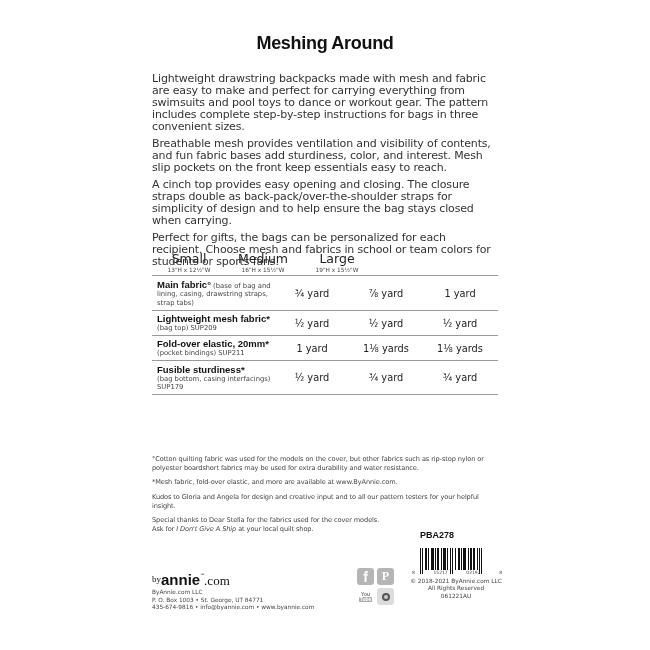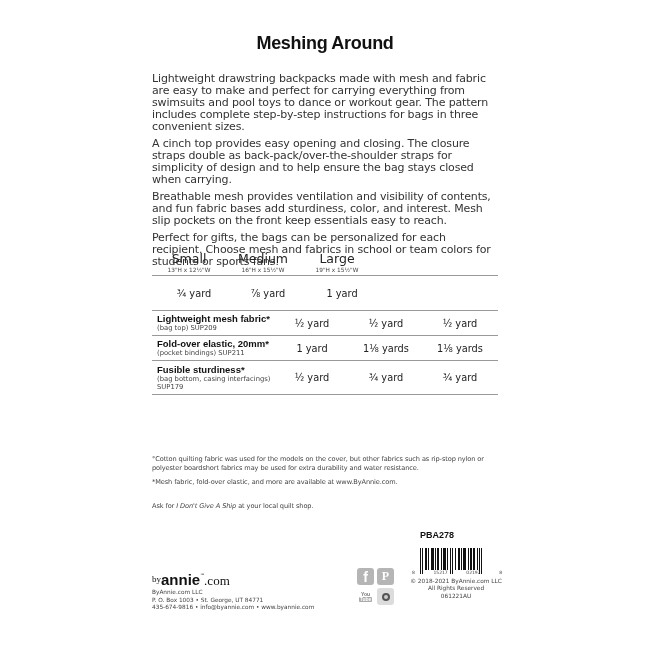--- a/index.html
+++ b/index.html
@@ -46,42 +46,45 @@
   </style>
 </head>
 <body>
 
 <div class="page">
 
   <h1 class="title">Meshing Around</h1>
 
   <div class="intro">
     <p>Lightweight drawstring backpacks made with mesh and fabric are easy to make and perfect for carrying everything from swimsuits and pool toys to dance or workout gear. The pattern includes complete step-by-step instructions for bags in three convenient sizes.</p>
+    <p>Breathable mesh provides ventilation and visibility of contents, and fun fabric bases add sturdiness, color, and interest. Mesh slip pockets on the front keep essentials easy to reach.</p>
     <p>A cinch top provides easy opening and closing. The closure straps double as back-pack/over-the-shoulder straps for simplicity of design and to help ensure the bag stays closed when carrying.</p>
-    <p>Breathable mesh provides ventilation and visibility of contents, and fun fabric bases add sturdiness, color, and interest. Mesh slip pockets on the front keep essentials easy to reach.</p>
     <p>Perfect for gifts, the bags can be personalized for each recipient. Choose mesh and fabrics in school or team colors for students or sports fans.</p>
   </div>
 
   <div class="supplies">
     <div class="sup-head">
       <div class="col">
         <span class="sz">Small</span>
         <span class="dim">13"H x 12½"W</span>
       </div>
       <div class="col">
         <span class="sz">Medium</span>
         <span class="dim">16"H x 15½"W</span>
       </div>
       <div class="col">
         <span class="sz">Large</span>
         <span class="dim">19"H x 15½"W</span>
       </div>
     </div>
 
     <div class="row" style="height:35px">
+      <div class="item">
+        <span class="nm">Main fabric°</span><span class="plain"> (base of bag and lining, casing, drawstring straps, strap tabs)</span>
+      </div>
       <div class="qty">¾ yard</div>
       <div class="qty">⅞ yard</div>
       <div class="qty">1 yard</div>
     </div>
 
     <div class="row" style="height:25px">
       <div class="item">
         <div class="nm">Lightweight mesh fabric*</div>
         <div>(bag top) SUP209</div>
       </div>
@@ -108,22 +111,23 @@
       <div class="qty">½ yard</div>
       <div class="qty">¾ yard</div>
       <div class="qty">¾ yard</div>
     </div>
 
   </div>
 
   <div class="notes">
     <p>°Cotton quilting fabric was used for the models on the cover, but other fabrics such as rip-stop nylon or polyester boardshort fabrics may be used for extra durability and water resistance.</p>
     <p>*Mesh fabric, fold-over elastic, and more are available at www.ByAnnie.com.</p>
+    <p>Kudos to Gloria and Angela for design and creative input and to all our pattern testers for your helpful insight.</p>
     <p>
-      <br>
+      <span>Special thanks to Dear Stella for the fabrics used for the cover models.</span><br>
       <span>Ask for </span><em>I Don't Give A Ship</em><span> at your local quilt shop.</span>
     </p>
   </div>
 
   <div class="sku">PBA278</div>
 
   <div class="brand">
     <div class="logo">
       <span class="by">by</span><span class="annie">annie</span><span class="tm">™</span><span>.com</span>
     </div>

